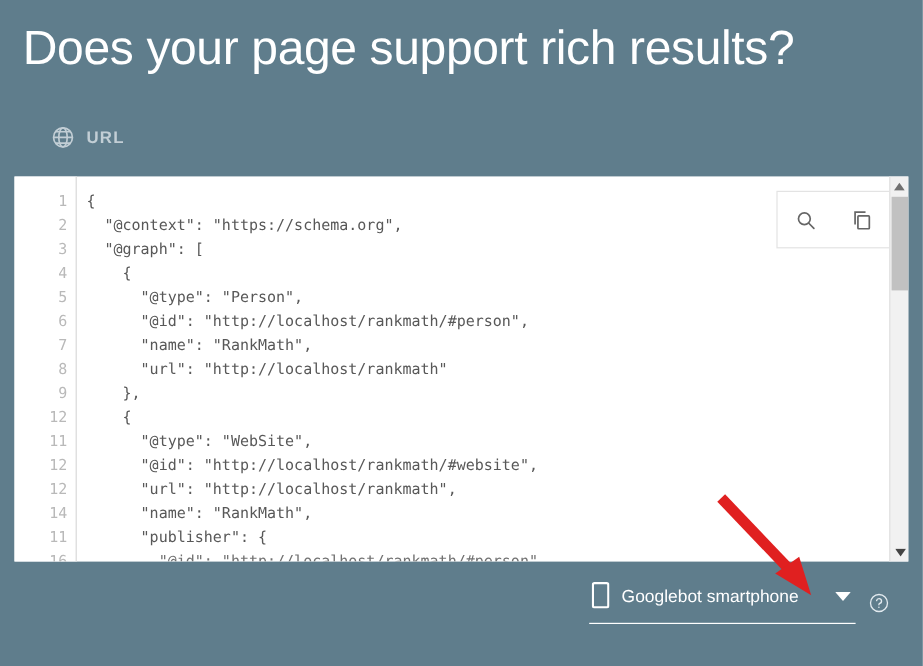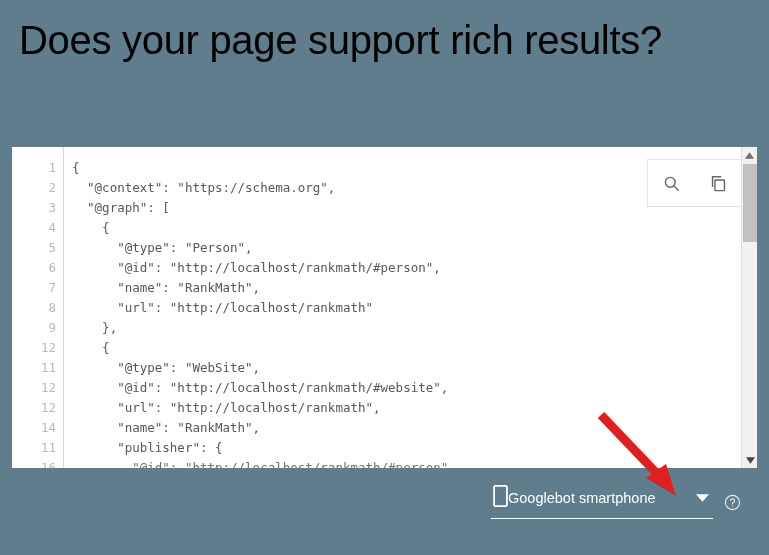--- a/index.html
+++ b/index.html
@@ -9,21 +9,21 @@
     overflow: hidden;
   }
   body {
     background: #5f7d8c;
     font-family: "Liberation Sans", sans-serif;
     position: relative;
   }
 
   
   .page-title {
-    color: #000000;
+    color: #ffffff;
     font-size: 40px;
     font-weight: 400;
     letter-spacing: -0.3px;
     padding: 17px 0 0 19px;
     line-height: 1.15;
     white-space: nowrap;
   }
 
   
   .tabs {
@@ -162,20 +162,21 @@
     height: 56px;
     display: flex;
     align-items: center;
     justify-content: flex-end;
     padding-right: 16px;
     gap: 0;
   }
   .device-select {
     display: flex;
     align-items: center;
+    gap: 10px;
     border-bottom: 1px solid #ffffff;
     padding: 0 4px 7px 2px;
     width: 222px;
     cursor: pointer;
     user-select: none;
   }
   .device-label {
     color: #ffffff;
     font-size: 14.5px;
     flex: 1 1 auto;
@@ -211,20 +212,32 @@
     pointer-events: none;
   }
 </style>
 </head>
 <body>
 
 <h1 class="page-title">Does your page support rich results?</h1>
 
 <div class="tabs">
 
+  <div class="tab inactive tab-url">
+    <span class="tab-icon">
+      <svg width="21" height="21" viewBox="0 0 24 24" stroke="#c2ced5" stroke-width="1.6" fill="none">
+        <circle cx="12" cy="12" r="9"></circle>
+        <ellipse cx="12" cy="12" rx="4" ry="9"></ellipse>
+        <line x1="3" y1="12" x2="21" y2="12"></line>
+        <line x1="4.6" y1="6.6" x2="19.4" y2="6.6"></line>
+        <line x1="4.6" y1="17.4" x2="19.4" y2="17.4"></line>
+      </svg>
+    </span>
+    <span class="tab-label">URL</span>
+  </div>
 
 
 </div>
 
 <div class="editor-wrap">
 
   <div class="gutter" id="gutter">
       <span class="ln">1</span>
       <span class="ln">2</span>
       <span class="ln">3</span>

